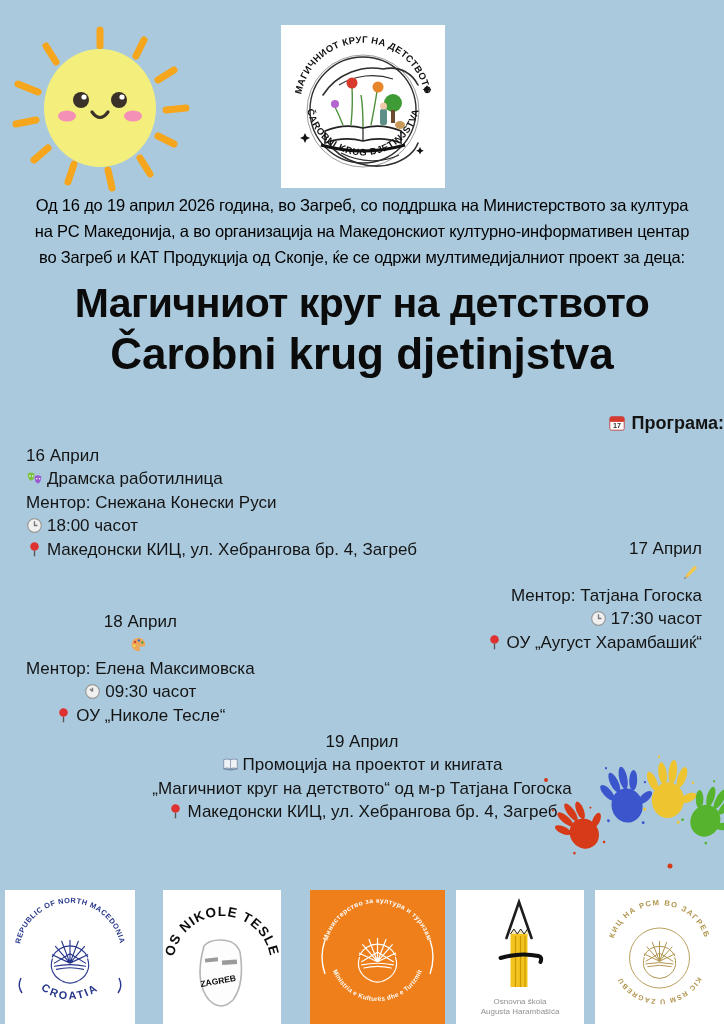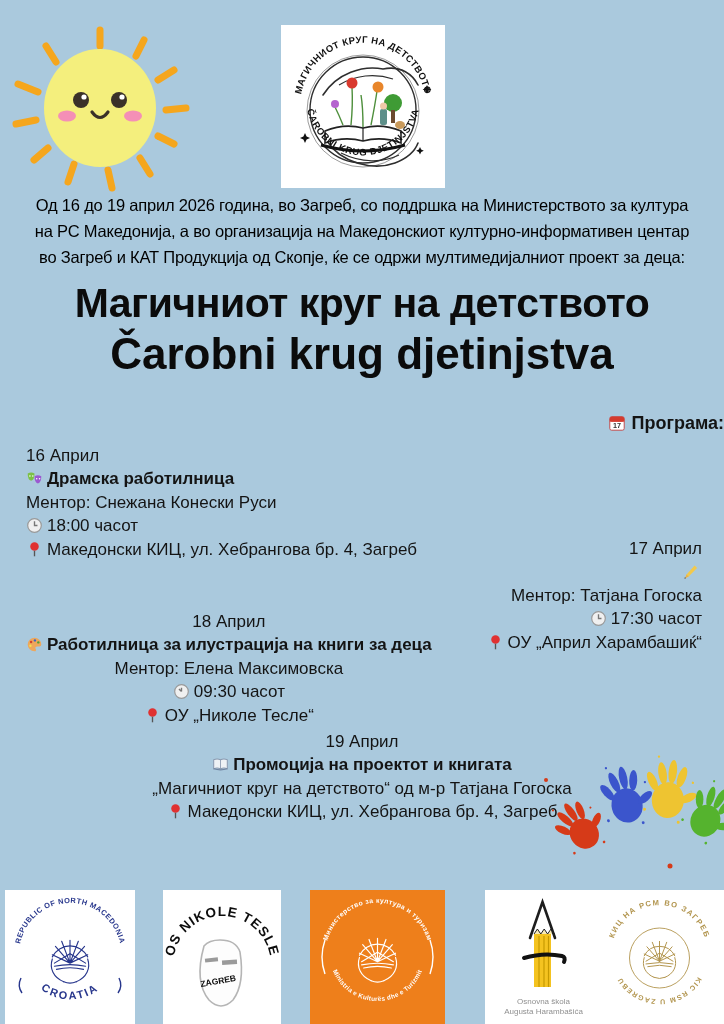--- a/index.html
+++ b/index.html
@@ -9,35 +9,35 @@
   .logo-card{position:absolute;left:281px;top:25px;width:164px;height:163px;background:#ffffff}
   .logo-card svg{width:100%;height:100%}
   .intro{position:absolute;left:26px;right:26px;top:192px;margin:0;text-align:center;
          font-size:16.5px;line-height:1.58;color:#000000;letter-spacing:-0.2px}
   .title-mk{position:absolute;left:0;right:0;top:280px;margin:0;text-align:center;
             font-size:41px;font-weight:700;letter-spacing:-0.5px;color:#0b0b0b}
   .title-hr{position:absolute;left:0;right:0;top:329px;margin:0;text-align:center;
             font-size:44px;font-weight:700;color:#0b0b0b}
   .program{position:absolute;left:0;right:0;top:413px;text-align:right;font-size:18px;font-weight:700}
   .event{position:absolute;font-size:17px;line-height:1.38}
-  .ev-title{font-weight:700}
+  .ev-title{font-weight:400}
   .ic{width:17px;height:17px;vertical-align:-3px;margin-right:4px}
   .cal{width:18px;height:18px;vertical-align:-3px;margin-right:5px}
   .e0{left:26px;top:444px;text-align:left}
   .e1{right:22px;top:537px;text-align:right}
   .e2{left:26px;top:610px;text-align:center}
   .e3{left:0;right:0;top:730px;text-align:center}
   .handprints{position:absolute;left:528px;top:744px;width:196px;height:146px}
   .footer{position:absolute;left:0;top:890px;width:724px;height:134px}
   .card{position:absolute;top:0;height:134px;background:#ffffff}
   .card svg{width:100%;height:100%;display:block}
   .c1{left:5px;width:130px}
   .c2{left:163px;width:118px}
   .c3{left:310px;width:135px;background:#ee7f1b}
-  .c4{left:485px;width:117px}
+  .c4{left:456px;width:128px}
   .c5{left:595px;width:129px}
 </style>
 </head>
 <body>
 
 <svg width="0" height="0" style="position:absolute">
   <defs>
     <symbol id="mk-emblem" viewBox="0 0 100 100">
       <g fill="none" stroke="currentColor" stroke-width="2.2" stroke-linecap="round">
         <path d="M50 56 L50 12 M50 56 L34 14 M50 56 L66 14 M50 56 L22 24 M50 56 L78 24 M50 56 L16 40 M50 56 L84 40"></path>
@@ -190,34 +190,34 @@
     <div>
       <svg class="ic" viewBox="0 0 20 20">
         <circle cx="10" cy="10" r="8" fill="#f0f0f0" stroke="#9a9a9a" stroke-width="1.4"></circle>
         <path d="M10 5 V10 H13.5" fill="none" stroke="#777777" stroke-width="1.6"></path>
       </svg><span>17:30 часот</span>
     </div>
     <div>
       <svg class="ic" viewBox="0 0 20 20">
         <circle cx="10" cy="6.5" r="5" fill="#e03131"></circle>
         <line x1="10" y1="11.5" x2="10" y2="18" stroke="#555555" stroke-width="1.6"></line>
-      </svg><span>ОУ „Април Харамбашиќ“</span>
+      </svg><span>ОУ „Аугуст Харамбашиќ“</span>
     </div>
   </div>
 
   <div class="event e2">
     <div>18 Април</div>
     <div class="ev-title">
       <svg class="ic" viewBox="0 0 20 20">
         <path d="M10 2 a8 8 0 1 0 0 16 c1.8 0 2.4-1.6 1.4-2.8 c-1-1.2 0-2.8 1.8-2.8 l2.4 0 a2.4 2.4 0 0 0 2.4-2.4 A8 8 0 0 0 10 2 Z" fill="#eda75c"></path>
         <circle cx="6" cy="7" r="1.4" fill="#d6402c"></circle>
           <circle cx="10.5" cy="5.2" r="1.4" fill="#3b63c4"></circle>
         <circle cx="14.5" cy="7.5" r="1.4" fill="#4da13a"></circle>
           <circle cx="5.2" cy="11.5" r="1.4" fill="#f3e04e"></circle>
-      </svg><span>Работилница за илустрација на книги за деца</span>
+      </svg>
     </div>
     <div>Ментор: Елена Максимовска</div>
     <div>
       <svg class="ic" viewBox="0 0 20 20">
         <circle cx="10" cy="10" r="8" fill="#f0f0f0" stroke="#9a9a9a" stroke-width="1.4"></circle>
         <path d="M10 10 L7 7 M10 10 V5.5" fill="none" stroke="#777777" stroke-width="1.6"></path>
       </svg><span>09:30 часот</span>
     </div>
     <div>
       <svg class="ic" viewBox="0 0 20 20">

